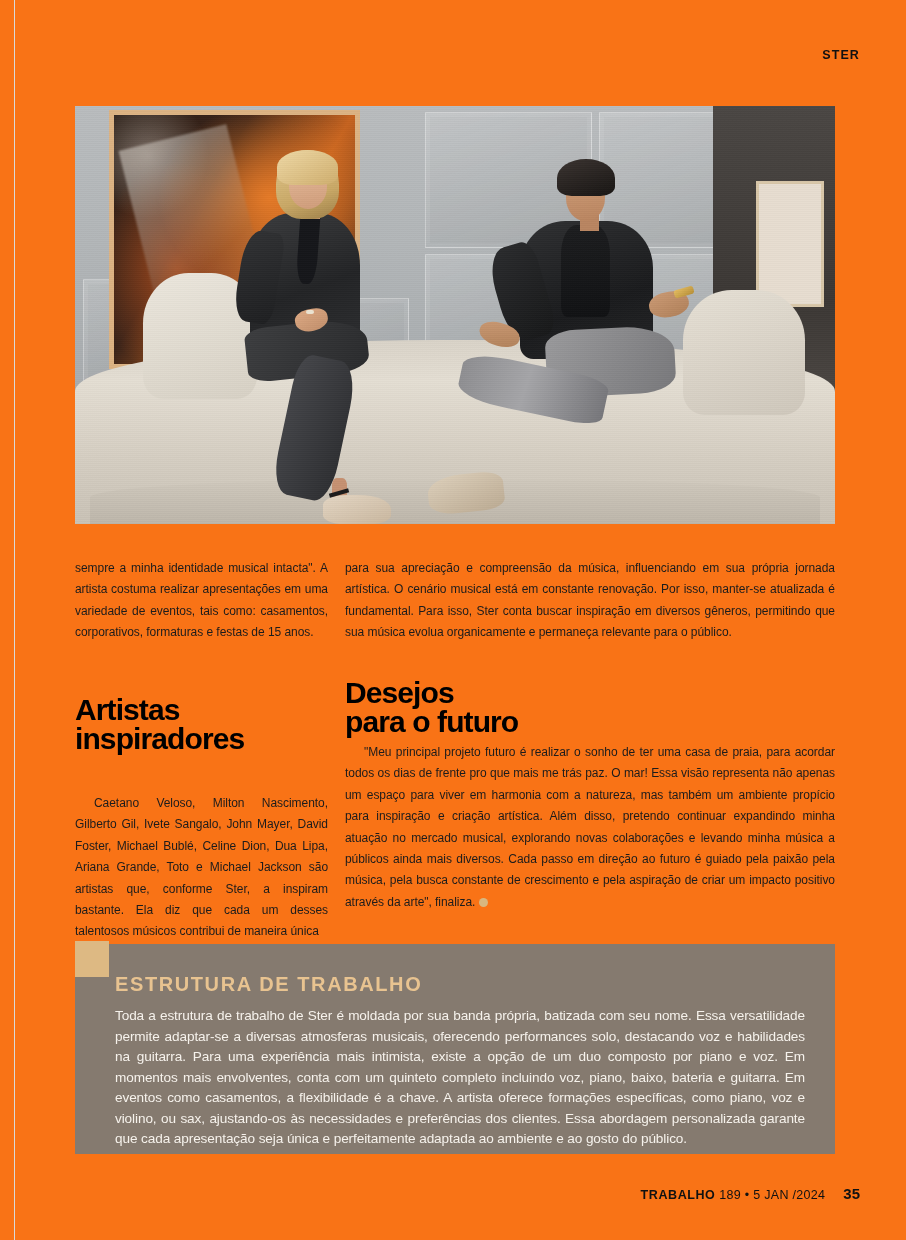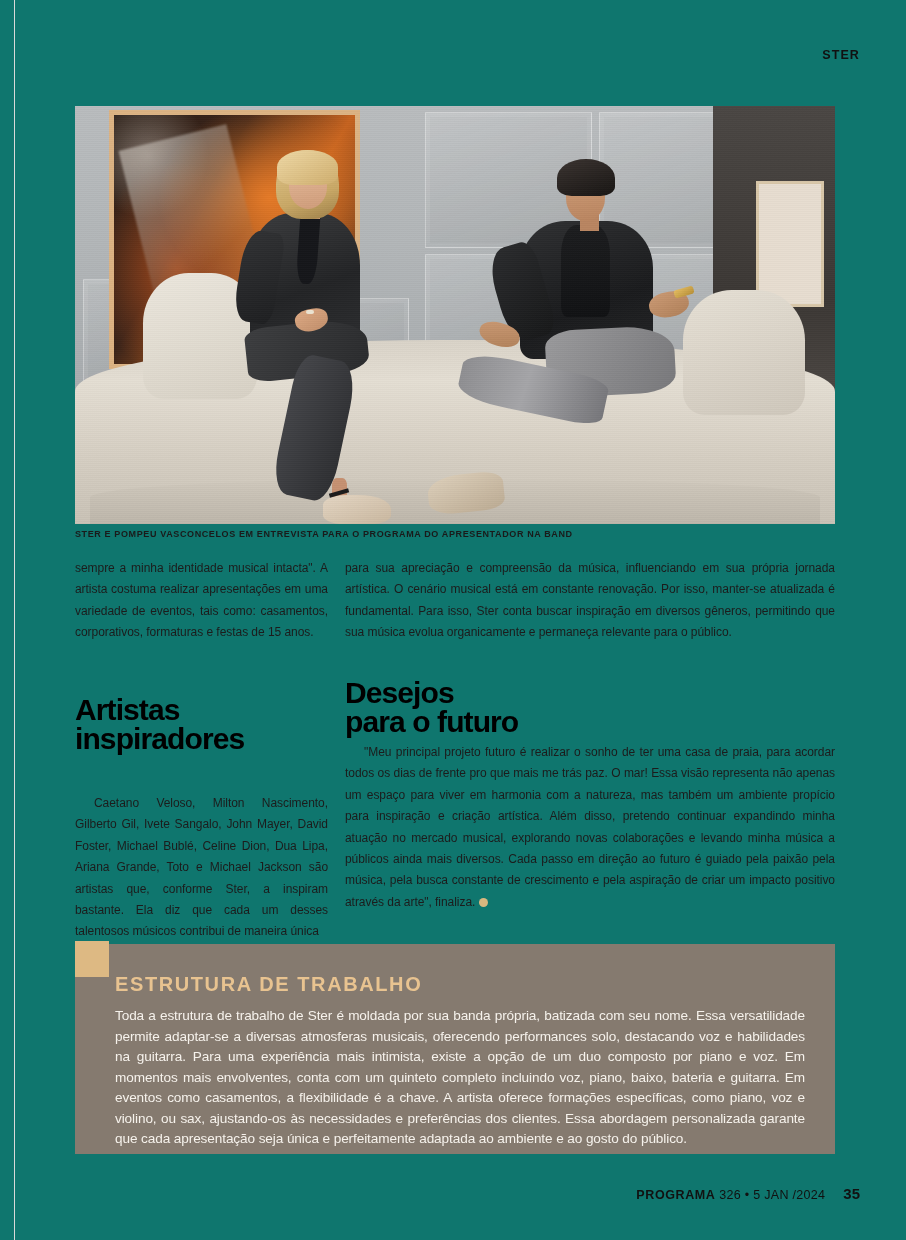--- a/index.html
+++ b/index.html
@@ -5,21 +5,21 @@
   * { box-sizing: border-box; margin: 0; padding: 0; }
   html, body {
     width: 906px; height: 1240px;
     background: #ffffff;
     font-family: "Liberation Sans", sans-serif;
     overflow: hidden;
   }
   .page {
     position: relative;
     width: 906px; height: 1240px;
-    background: #0f766e;
+    background: #f97316;
     text-decoration: underline;
   }
   
   .edge-rule {
     position: absolute;
     left: 14px; top: 0; width: 1px; height: 1240px;
     background: #d9d9d9;
   }
 
   
@@ -432,21 +432,20 @@
       <div class="m-leg2"></div>
       <div class="m-hand"></div>
       <div class="m-hand2"></div>
       <div class="m-watch"></div>
       <div class="m-shoe"></div>
 
       <div class="photo-grain"></div>
     </div>
   </div>
 
-  <div class="caption">STER E POMPEU VASCONCELOS EM ENTREVISTA PARA O PROGRAMA DO APRESENTADOR NA BAND</div>
 
   <div class="col-left">
     <p class="body-text">sempre a minha identidade musical intacta". A artista costuma realizar apresentações em uma variedade de eventos, tais como: casamentos, corporativos, formaturas e festas de 15 anos.</p>
   </div>
 
   <div class="col-right">
     <p class="body-text">para sua apreciação e compreensão da música, influenciando em sua própria jornada artística. O cenário musical está em constante renovação. Por isso, manter-se atualizada é fundamental. Para isso, Ster conta buscar inspiração em diversos gêneros, permitindo que sua música evolua organicamente e permaneça relevante para o público.</p>
   </div>
 
   <h2 class="head head-left">Artistas<br>inspiradores</h2>
@@ -461,17 +460,17 @@
     <p class="body-text indent"><span>"Meu principal projeto futuro é realizar o sonho de ter uma casa de praia, para acordar todos os dias de frente pro que mais me trás paz. O mar! Essa visão representa não apenas um espaço para viver em harmonia com a natureza, mas também um ambiente propício para inspiração e criação artística. Além disso, pretendo continuar expandindo minha atuação no mercado musical, explorando novas colaborações e levando minha música a públicos ainda mais diversos. Cada passo em direção ao futuro é guiado pela paixão pela música, pela busca constante de crescimento e pela aspiração de criar um impacto positivo através da arte", finaliza.</span><span class="endmark"></span></p>
   </div>
 
   <div class="callout">
     <div class="callout-title">ESTRUTURA DE TRABALHO</div>
     <div class="callout-body">Toda a estrutura de trabalho de Ster é moldada por sua banda própria, batizada com seu nome. Essa versatilidade permite adaptar-se a diversas atmosferas musicais, oferecendo performances solo, destacando voz e habilidades na guitarra. Para uma experiência mais intimista, existe a opção de um duo composto por piano e voz. Em momentos mais envolventes, conta com um quinteto completo incluindo voz, piano, baixo, bateria e guitarra. Em eventos como casamentos, a flexibilidade é a chave. A artista oferece formações específicas, como piano, voz e violino, ou sax, ajustando-os às necessidades e preferências dos clientes. Essa abordagem personalizada garante que cada apresentação seja única e perfeitamente adaptada ao ambiente e ao gosto do público.</div>
   </div>
   <div class="callout-accent"></div>
 
   <div class="footer">
-    <div class="footer-text"><b>PROGRAMA</b> <span>326 • 5 JAN /2024</span></div>
+    <div class="footer-text"><b>TRABALHO</b> <span>189 • 5 JAN /2024</span></div>
     <div class="footer-page">35</div>
   </div>
 
 </div>
 
 </body></html>

